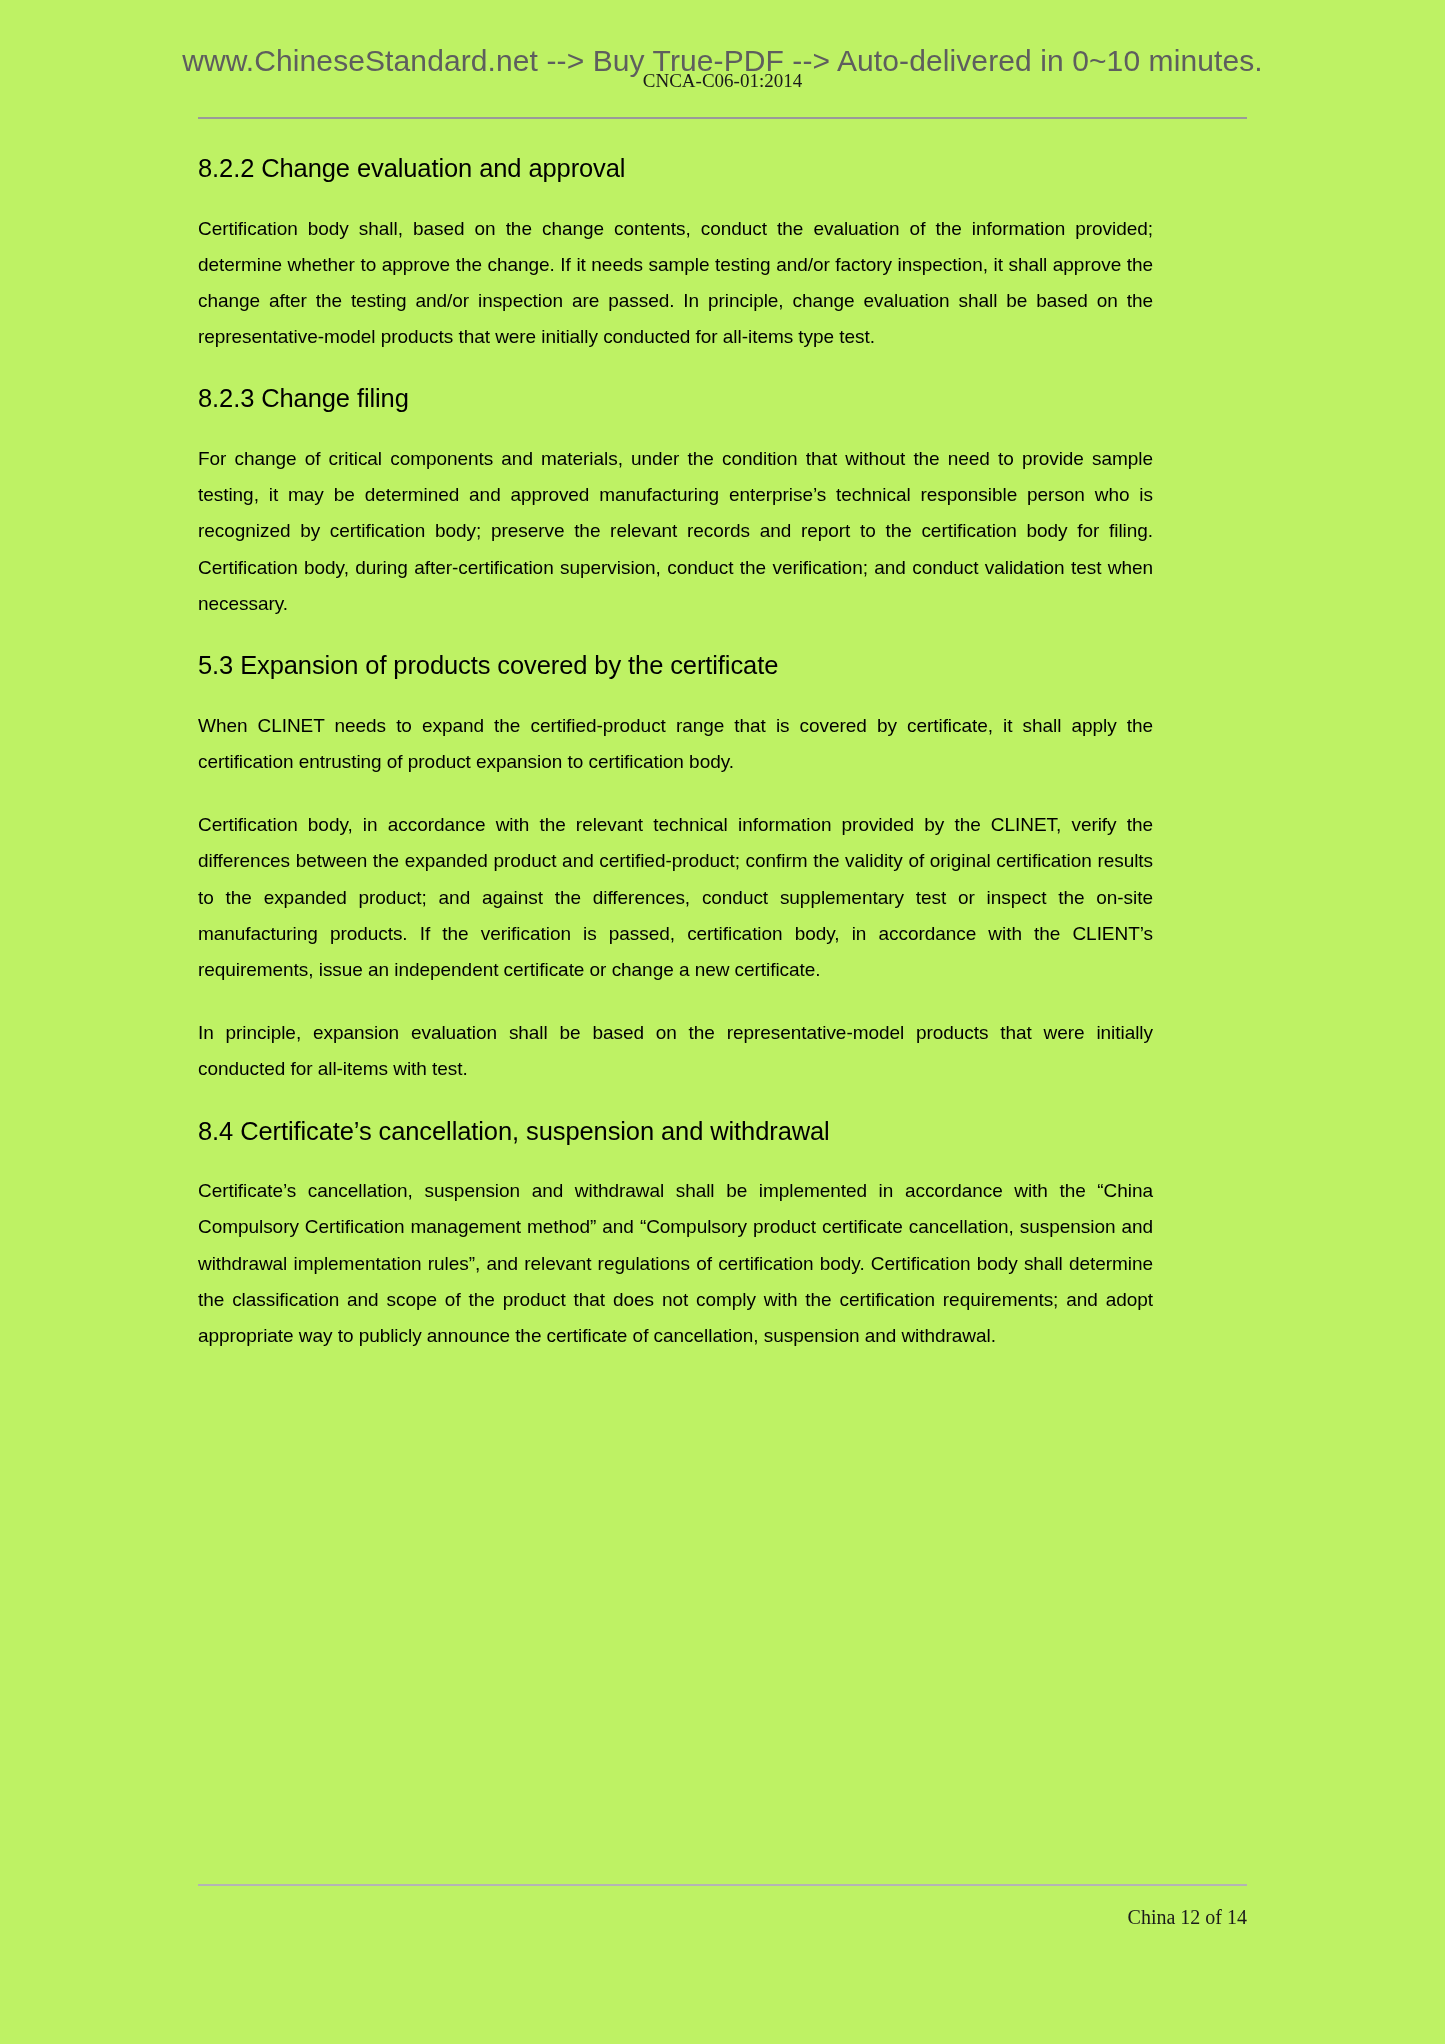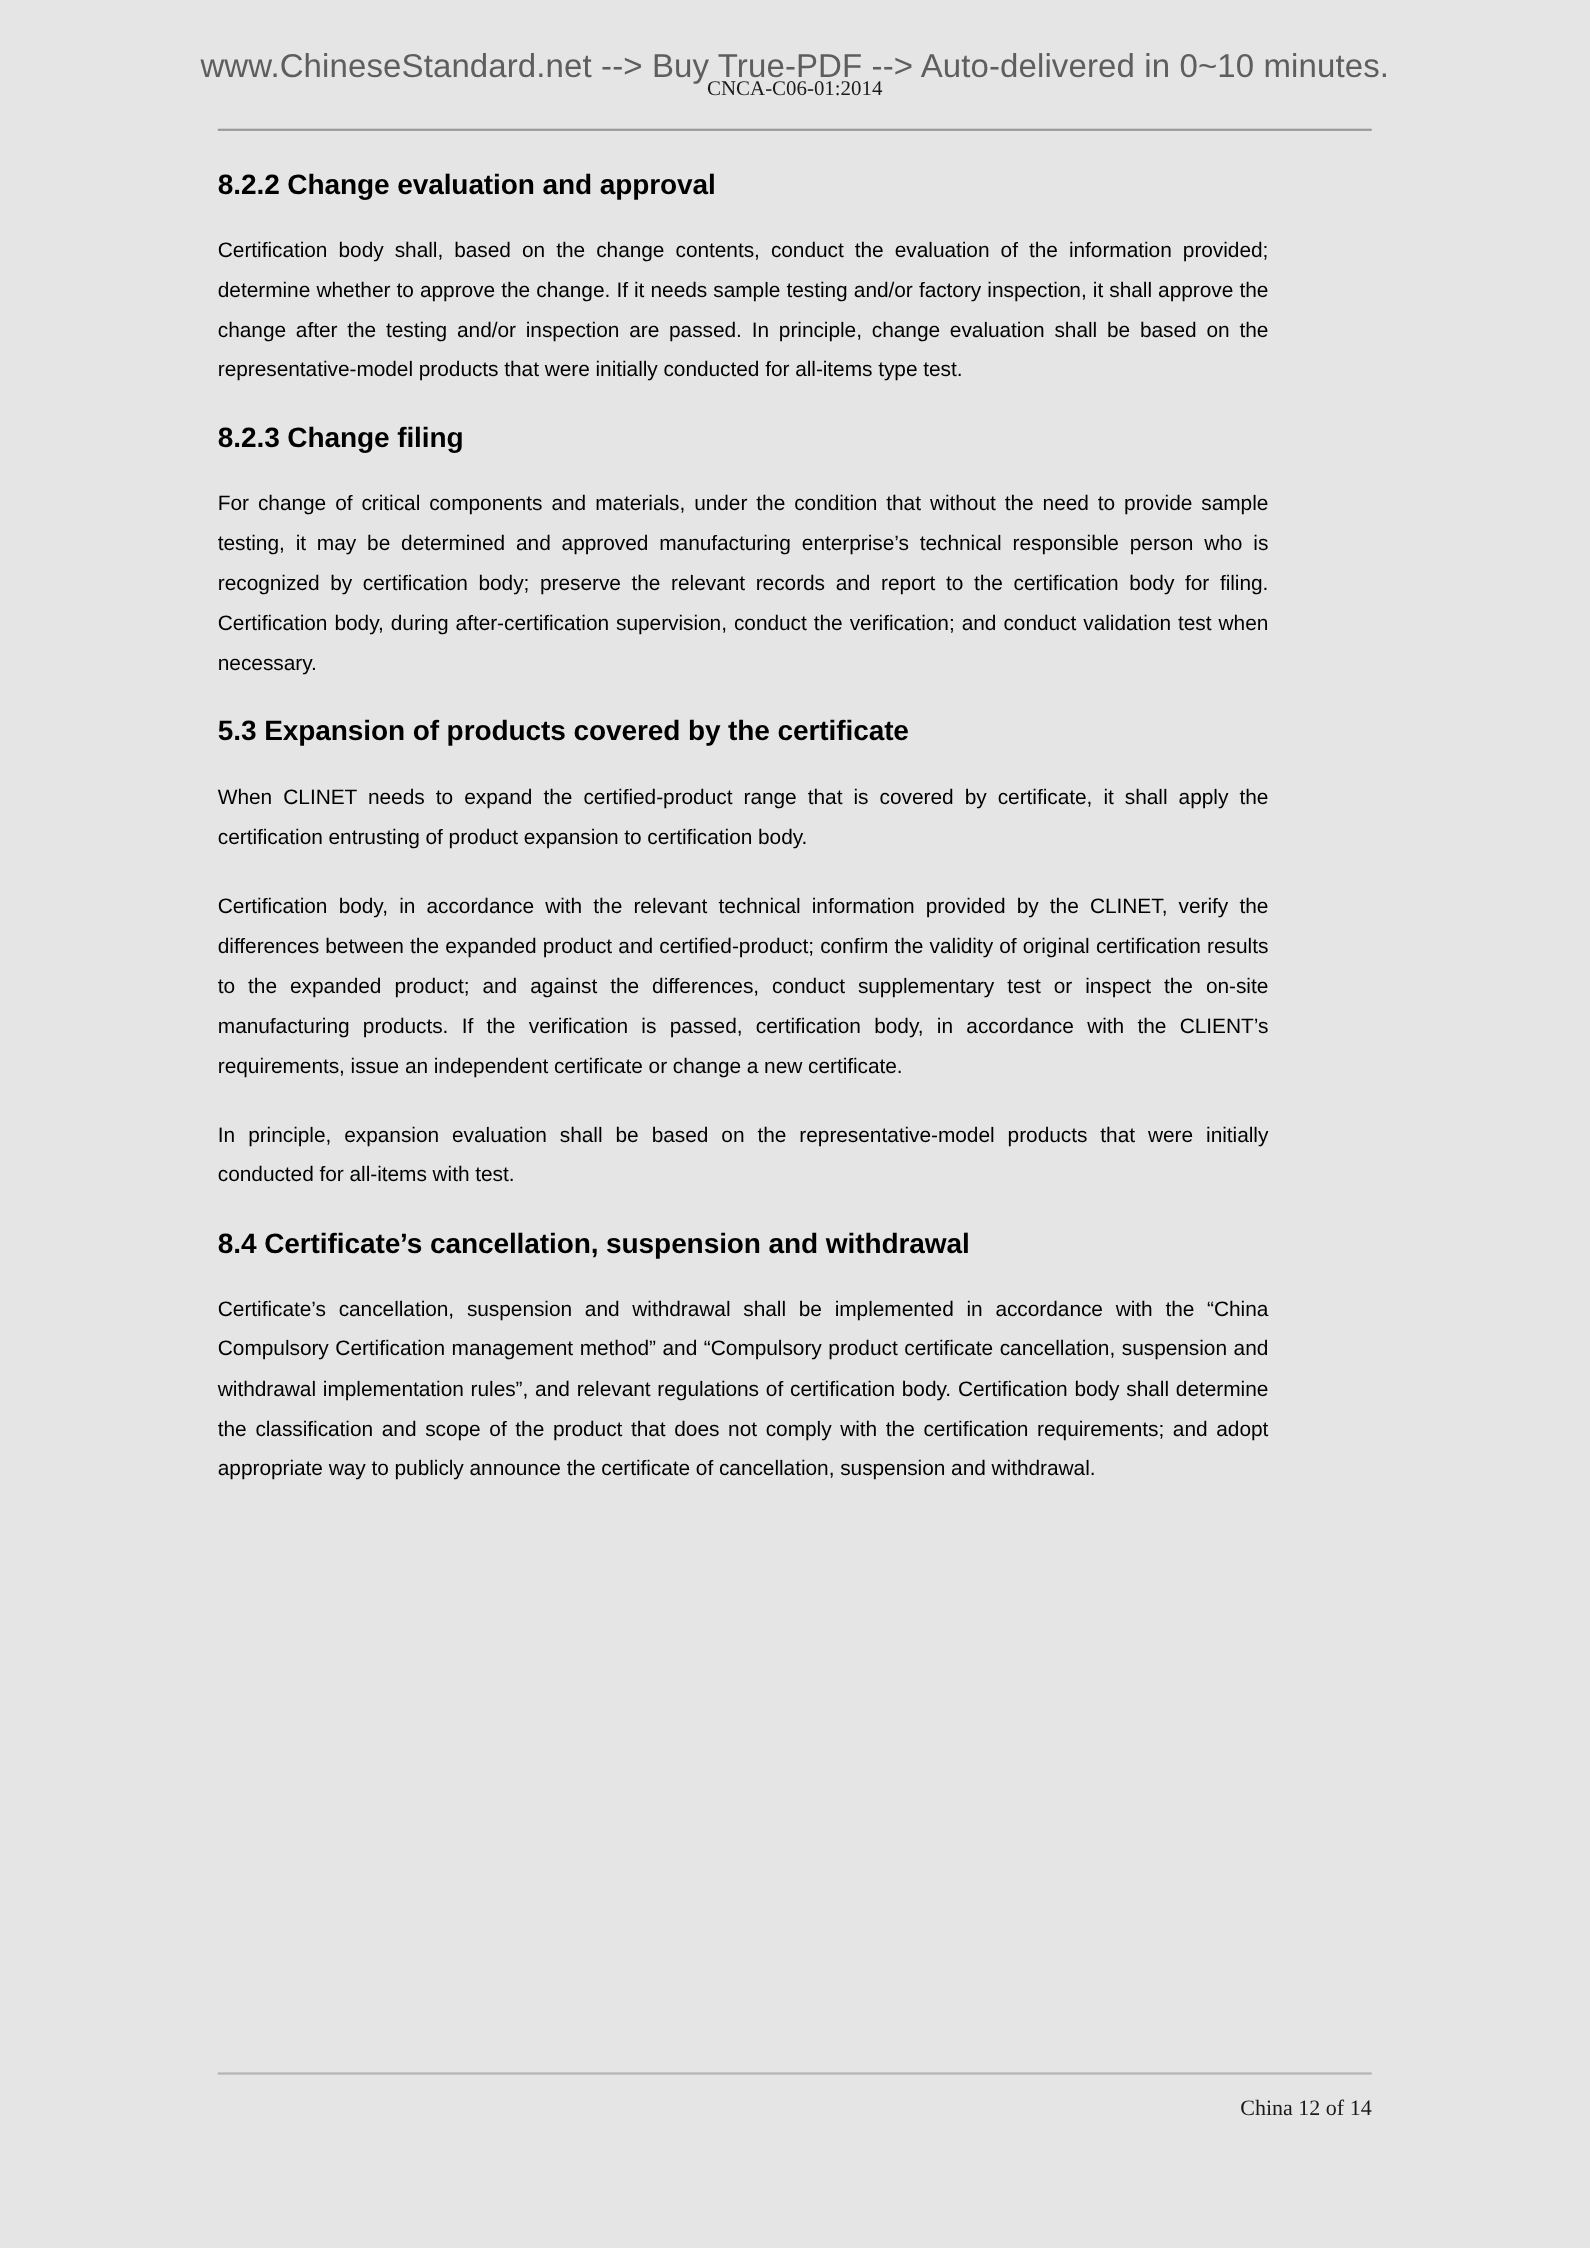--- a/index.html
+++ b/index.html
@@ -4,21 +4,21 @@
 <style>
   html, body {
     margin: 0;
     padding: 0;
     background: #ffffff;
   }
   .page {
     position: relative;
     width: 1445px;
     height: 2044px;
-    background: #e5e5e5;
+    background: #bef264;
     font-family: "Liberation Sans", sans-serif;
     color: #000000;
     box-sizing: border-box;
     overflow: hidden;
   }
 
   
   .promo {
     position: absolute;
     left: 0;
@@ -56,21 +56,21 @@
   .content {
     position: absolute;
     left: 198px;
     top: 152px;
     width: 955px;
   }
 
   h2.sec {
     font-family: "Liberation Sans", sans-serif;
     font-size: 25.5px;
-    font-weight: bold;
+    font-weight: normal;
     line-height: 1.28;
     margin: 0 0 26px 0;
     letter-spacing: -0.1px;
   }
 
   p.para {
     font-family: "Liberation Sans", sans-serif;
     font-size: 19px;
     line-height: 36.2px;
     margin: 0 0 27px 0;

